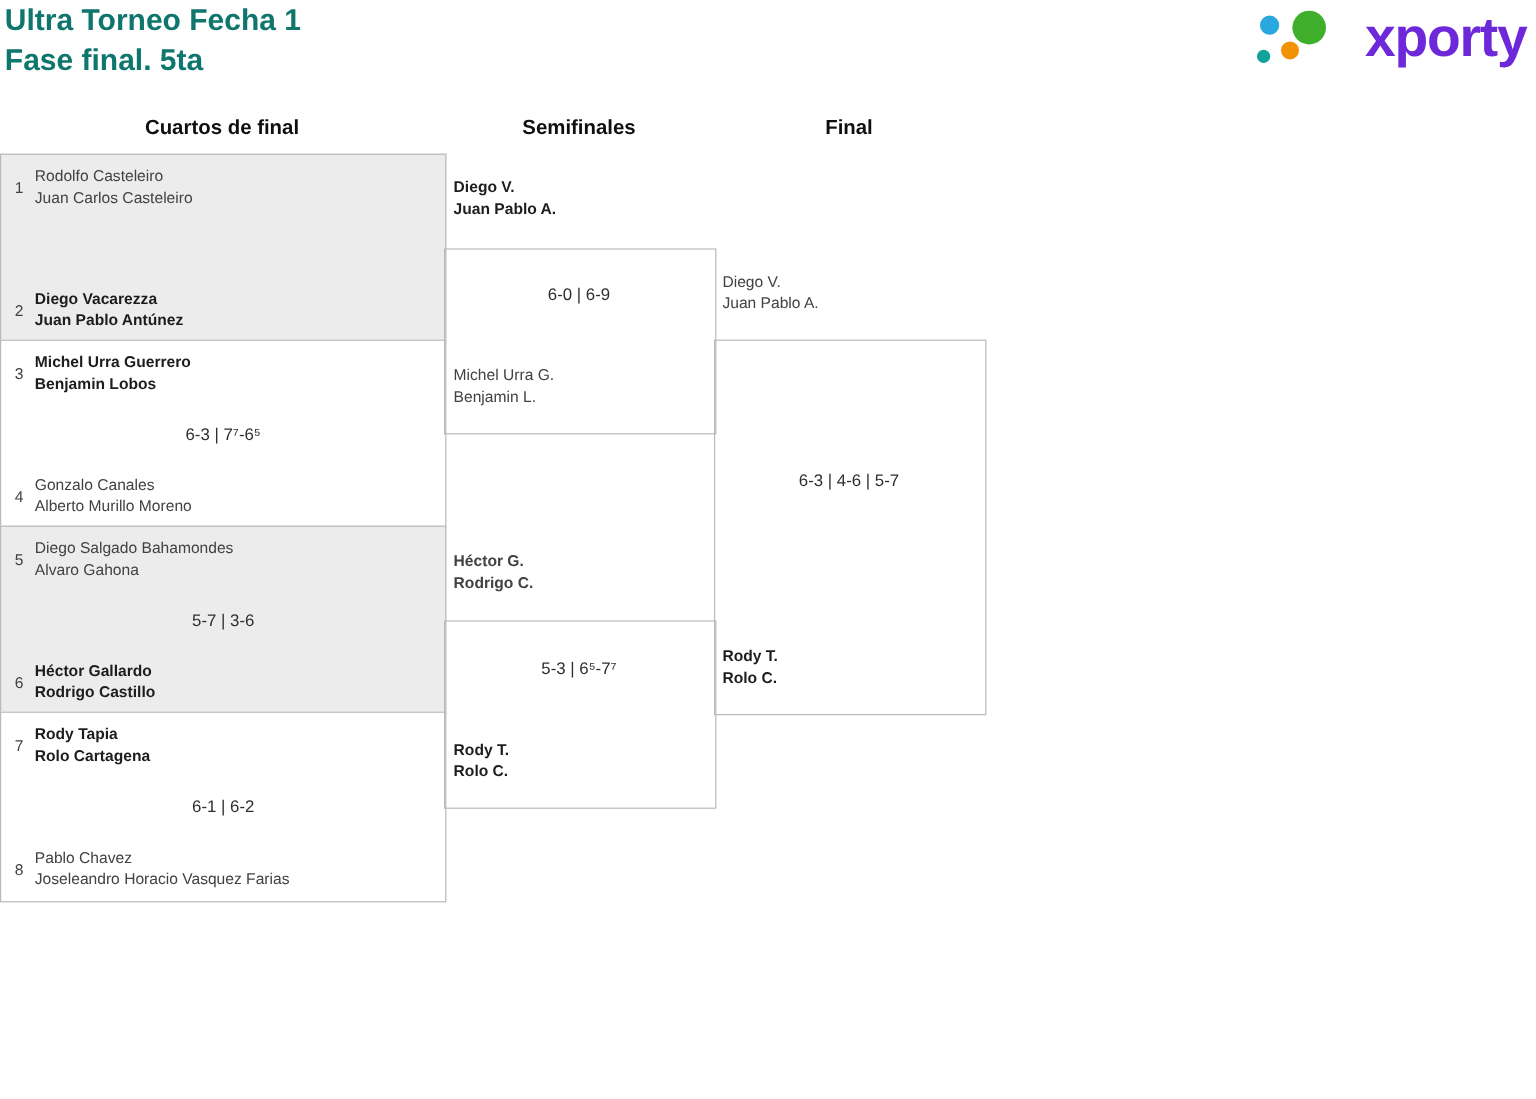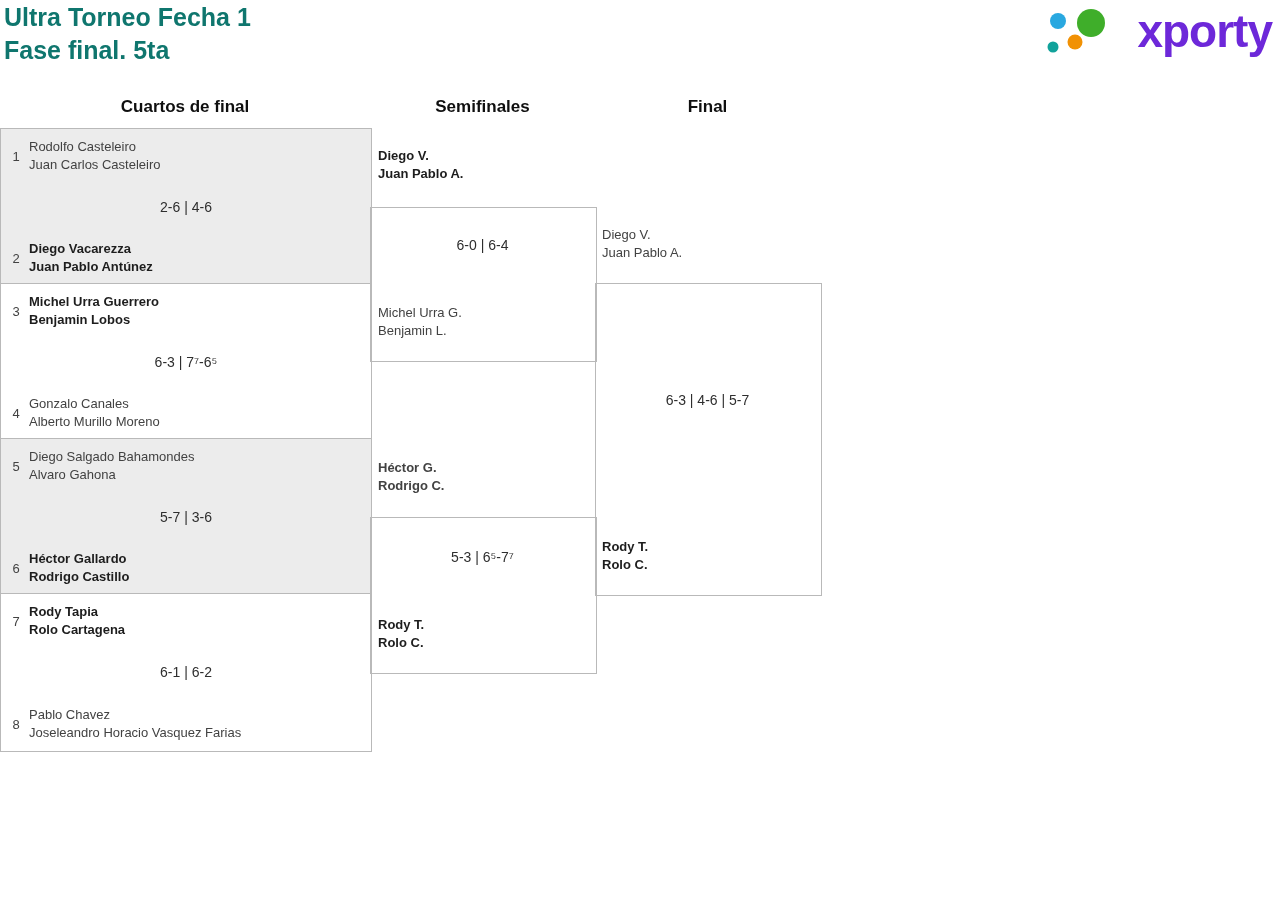--- a/index.html
+++ b/index.html
@@ -63,21 +63,20 @@
   <div class="round-header rh-f">Final</div>
 
   <div class="qf-match qf1 shaded">
     <div class="team-row top">
       <div class="seed">1</div>
       <div class="names">
         <div>Rodolfo Casteleiro</div>
         <div>Juan Carlos Casteleiro</div>
       </div>
     </div>
-    <div class="qf-score">2-6 | 4-6</div>
     <div class="team-row bottom winner">
       <div class="seed">2</div>
       <div class="names">
         <div>Diego Vacarezza</div>
         <div>Juan Pablo Antúnez</div>
       </div>
     </div>
   </div>
 
   <div class="qf-match qf2">
@@ -132,21 +131,21 @@
         <div>Joseleandro Horacio Vasquez Farias</div>
       </div>
     </div>
   </div>
 
   <div class="bracket-label winner" style="left:378px;top:147px;">
     <div>Diego V.</div>
     <div>Juan Pablo A.</div>
   </div>
   <div class="bracket-box" style="left:370px;top:207px;height:153px;"></div>
-  <div class="bracket-score" style="left:370px;top:237px;">6-0 | 6-4</div>
+  <div class="bracket-score" style="left:370px;top:237px;">6-0 | 6-9</div>
   <div class="bracket-label" style="left:378px;top:304px;">
     <div>Michel Urra G.</div>
     <div>Benjamin L.</div>
   </div>
 
   <div class="bracket-label" style="left:378px;top:459px;font-weight:bold;">
     <div>Héctor G.</div>
     <div>Rodrigo C.</div>
   </div>
   <div class="bracket-box" style="left:370px;top:517px;height:155px;"></div>

